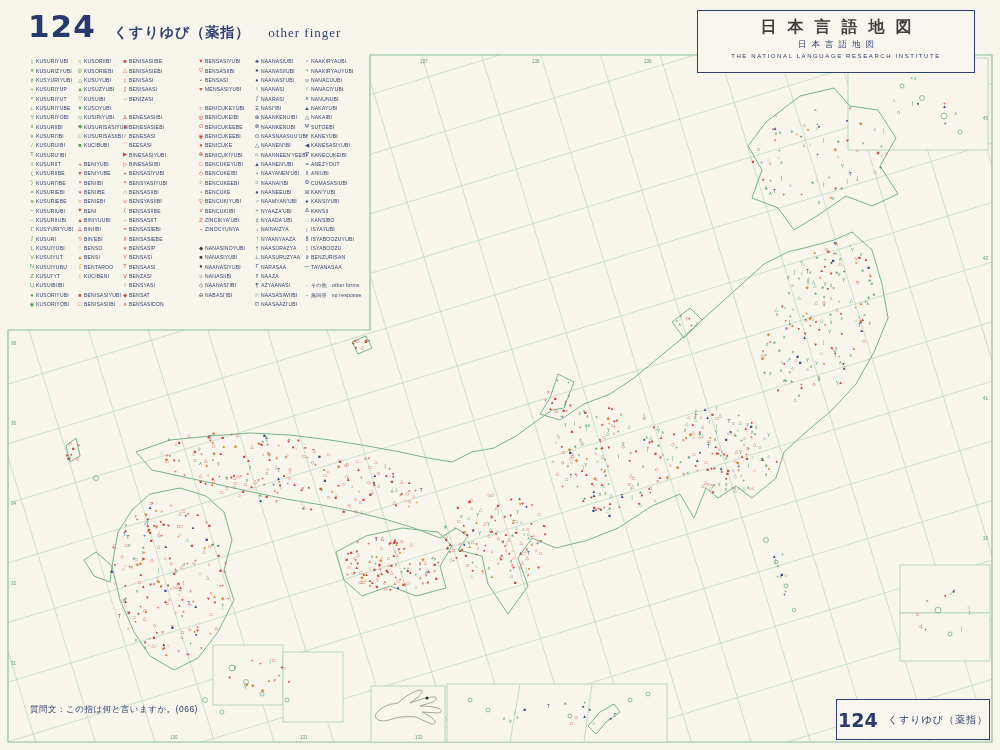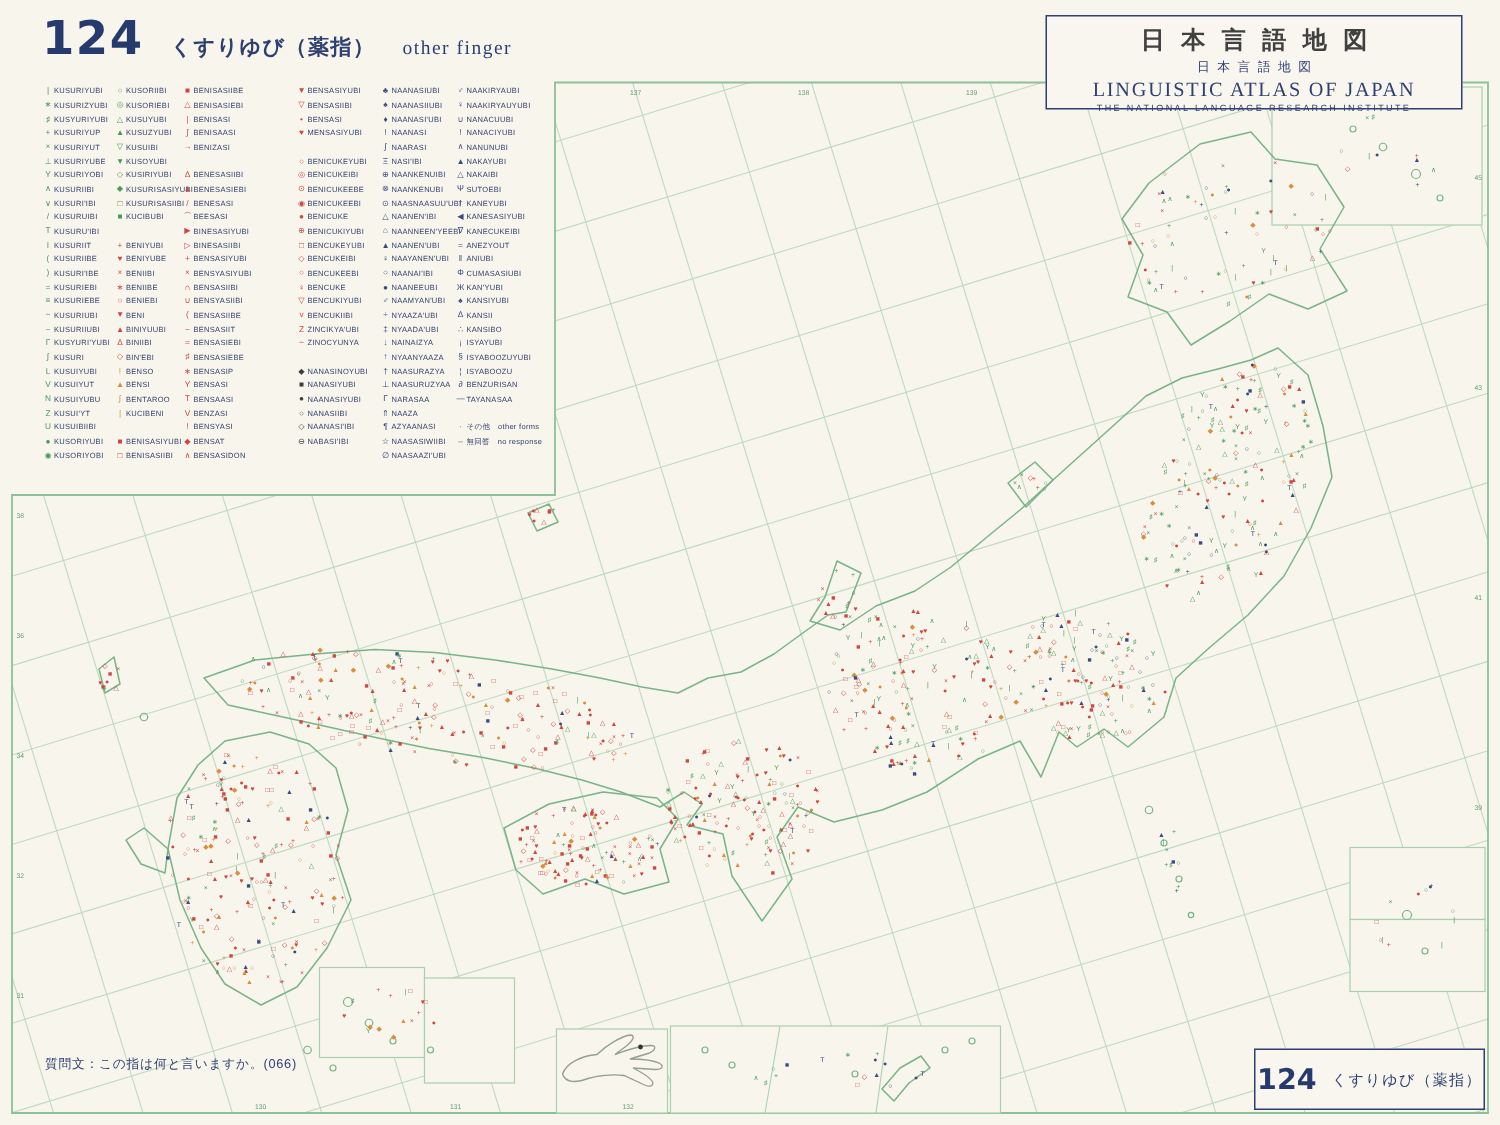--- a/index.html
+++ b/index.html
@@ -2156,21 +2156,20 @@
       <div class="lrow">
         <span class="lsym" style="color: rgb(112, 112, 112);">–</span>
         <span class="llab">無回答　no response</span>
       </div>
     </div>
   </div>
 
 <div id="title-box">
   <div class="tb1">日本言語地図</div>
   <div class="tb2">日本言語地図</div>
-  <div class="tb3">LINGUISTIC ATLAS OF JAPAN</div>
   <div class="tb4">THE NATIONAL LANGUAGE RESEARCH INSTITUTE</div>
 </div>
 
 <div id="question">質問文：この指は何と言いますか。(066)</div>
 
 <div id="corner-box">
   <span id="corner-num">124</span>
   <span id="corner-title">くすりゆび（薬指）</span>
 </div>
 

